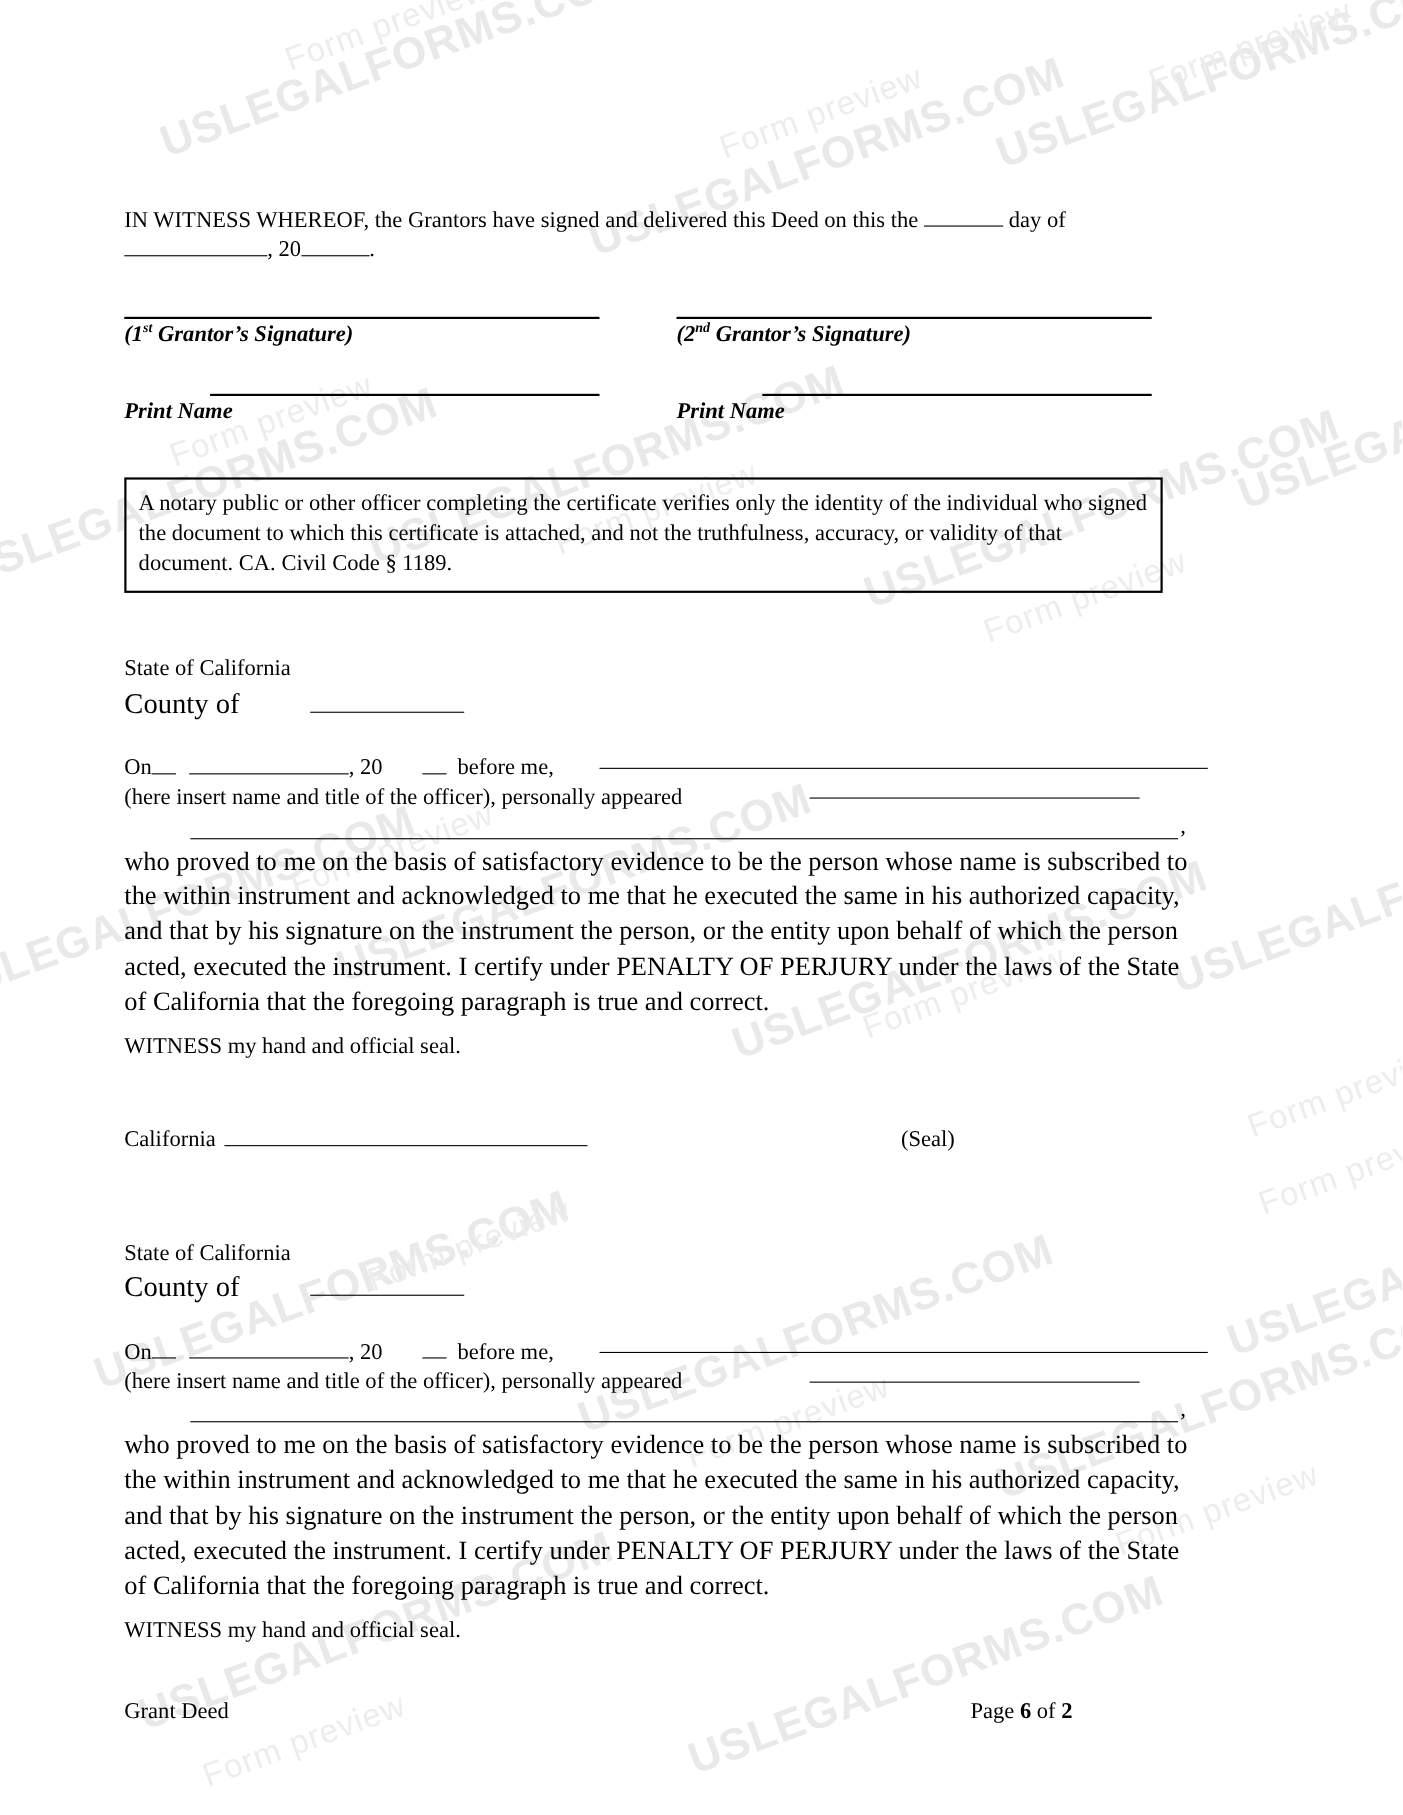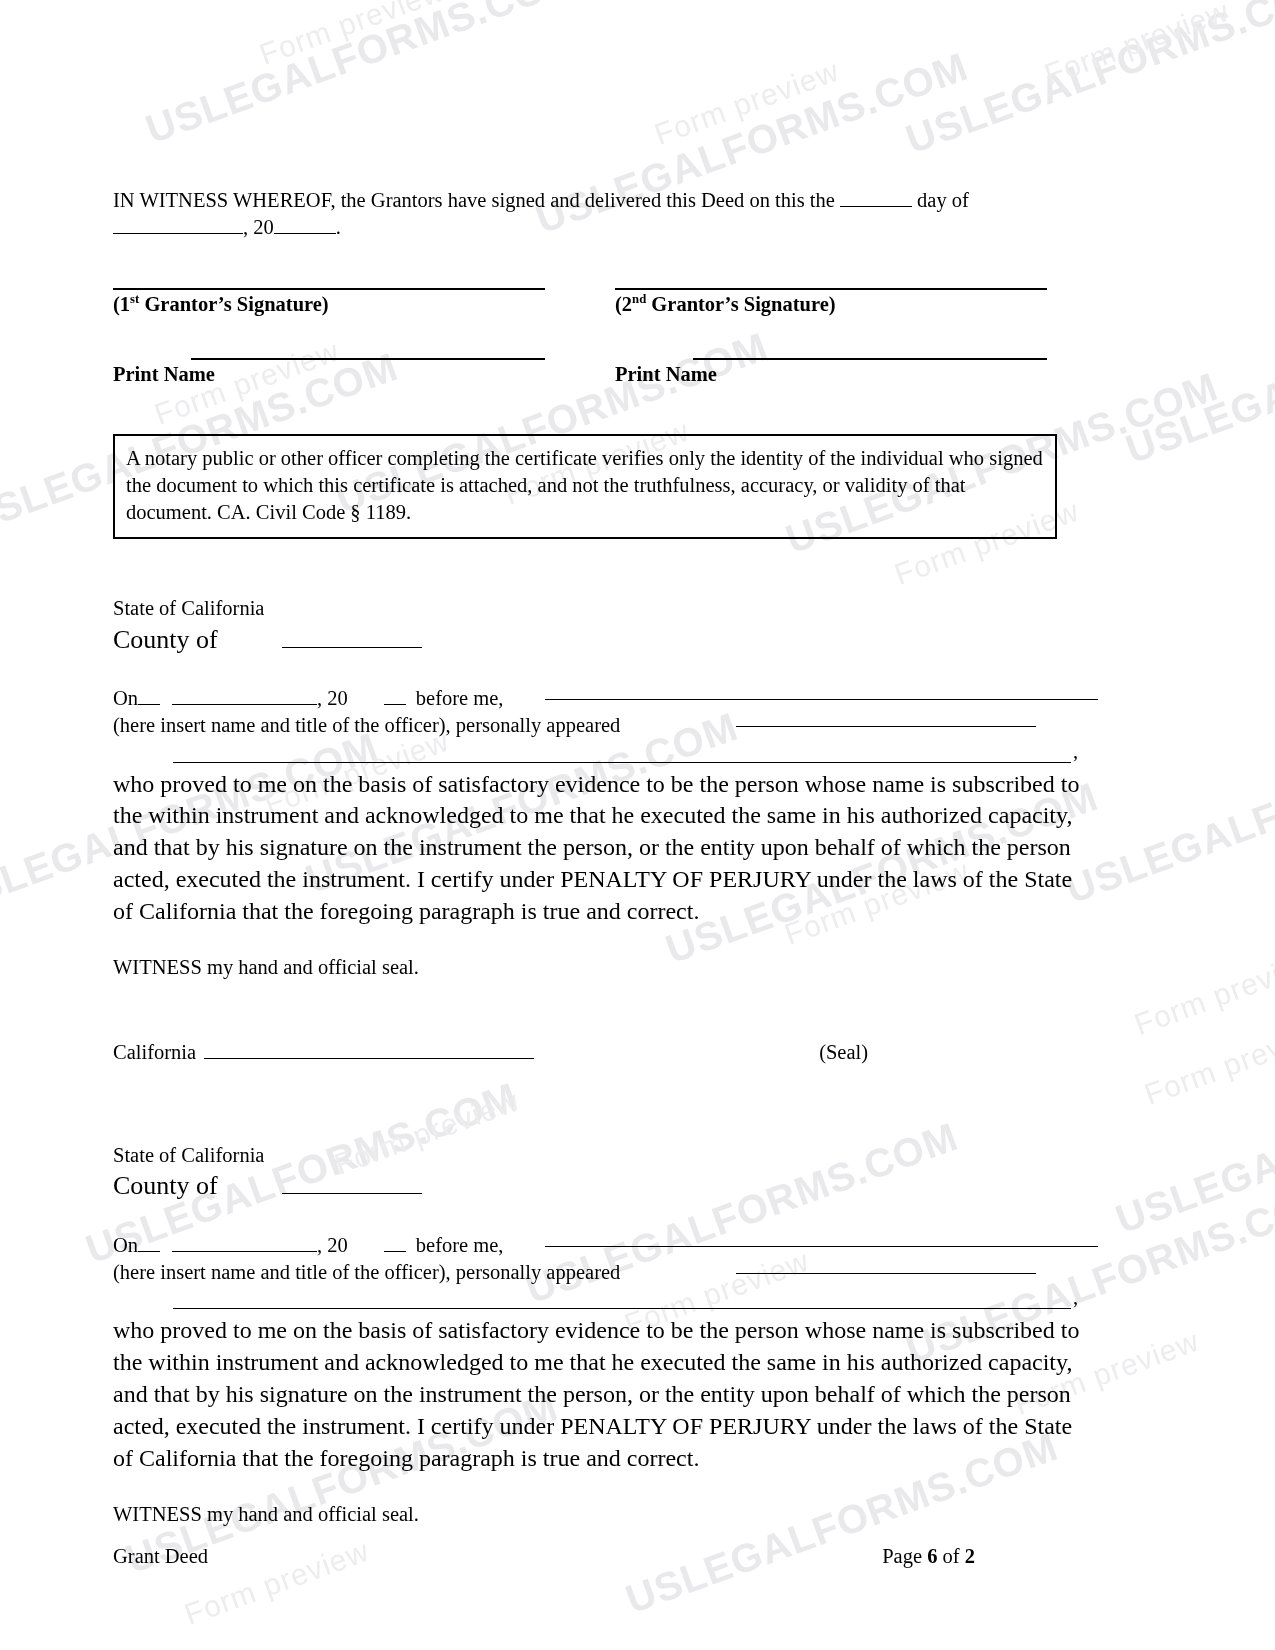--- a/index.html
+++ b/index.html
@@ -77,20 +77,21 @@
     margin-top: 180px;
   }
 
   
   .sig-row {
     display: flex;
     margin-top: 46px;
   }
   .sig-col {
     width: 432px;
+    font-style: italic;
   }
   .sig-col.right { margin-left: 70px; }
   .sig-line {
     border-bottom: 2.2px solid #000;
     height: 0;
   }
   .sig-line.indent {
     margin-left: 78px;
     width: 354px;
   }
@@ -176,21 +177,21 @@
   }
   .wide-rule-wrap {
     display: flex;
     align-items: flex-end;
     font-size: 20.5px;
   }
   .comma-tail { margin-left: 2px; }
 
   .ack-para { margin-top: 6px; }
 
-  .witness { margin-top: 28px; font-size: 20.5px; }
+  .witness { margin-top: 12px; font-size: 20.5px; }
 
   .sign-seal {
     margin-top: 62px;
     display: flex;
     align-items: baseline;
     font-size: 20.5px;
   }
   .sign-fill {
     width: 330px;
     border-bottom: 1.8px solid #000;

